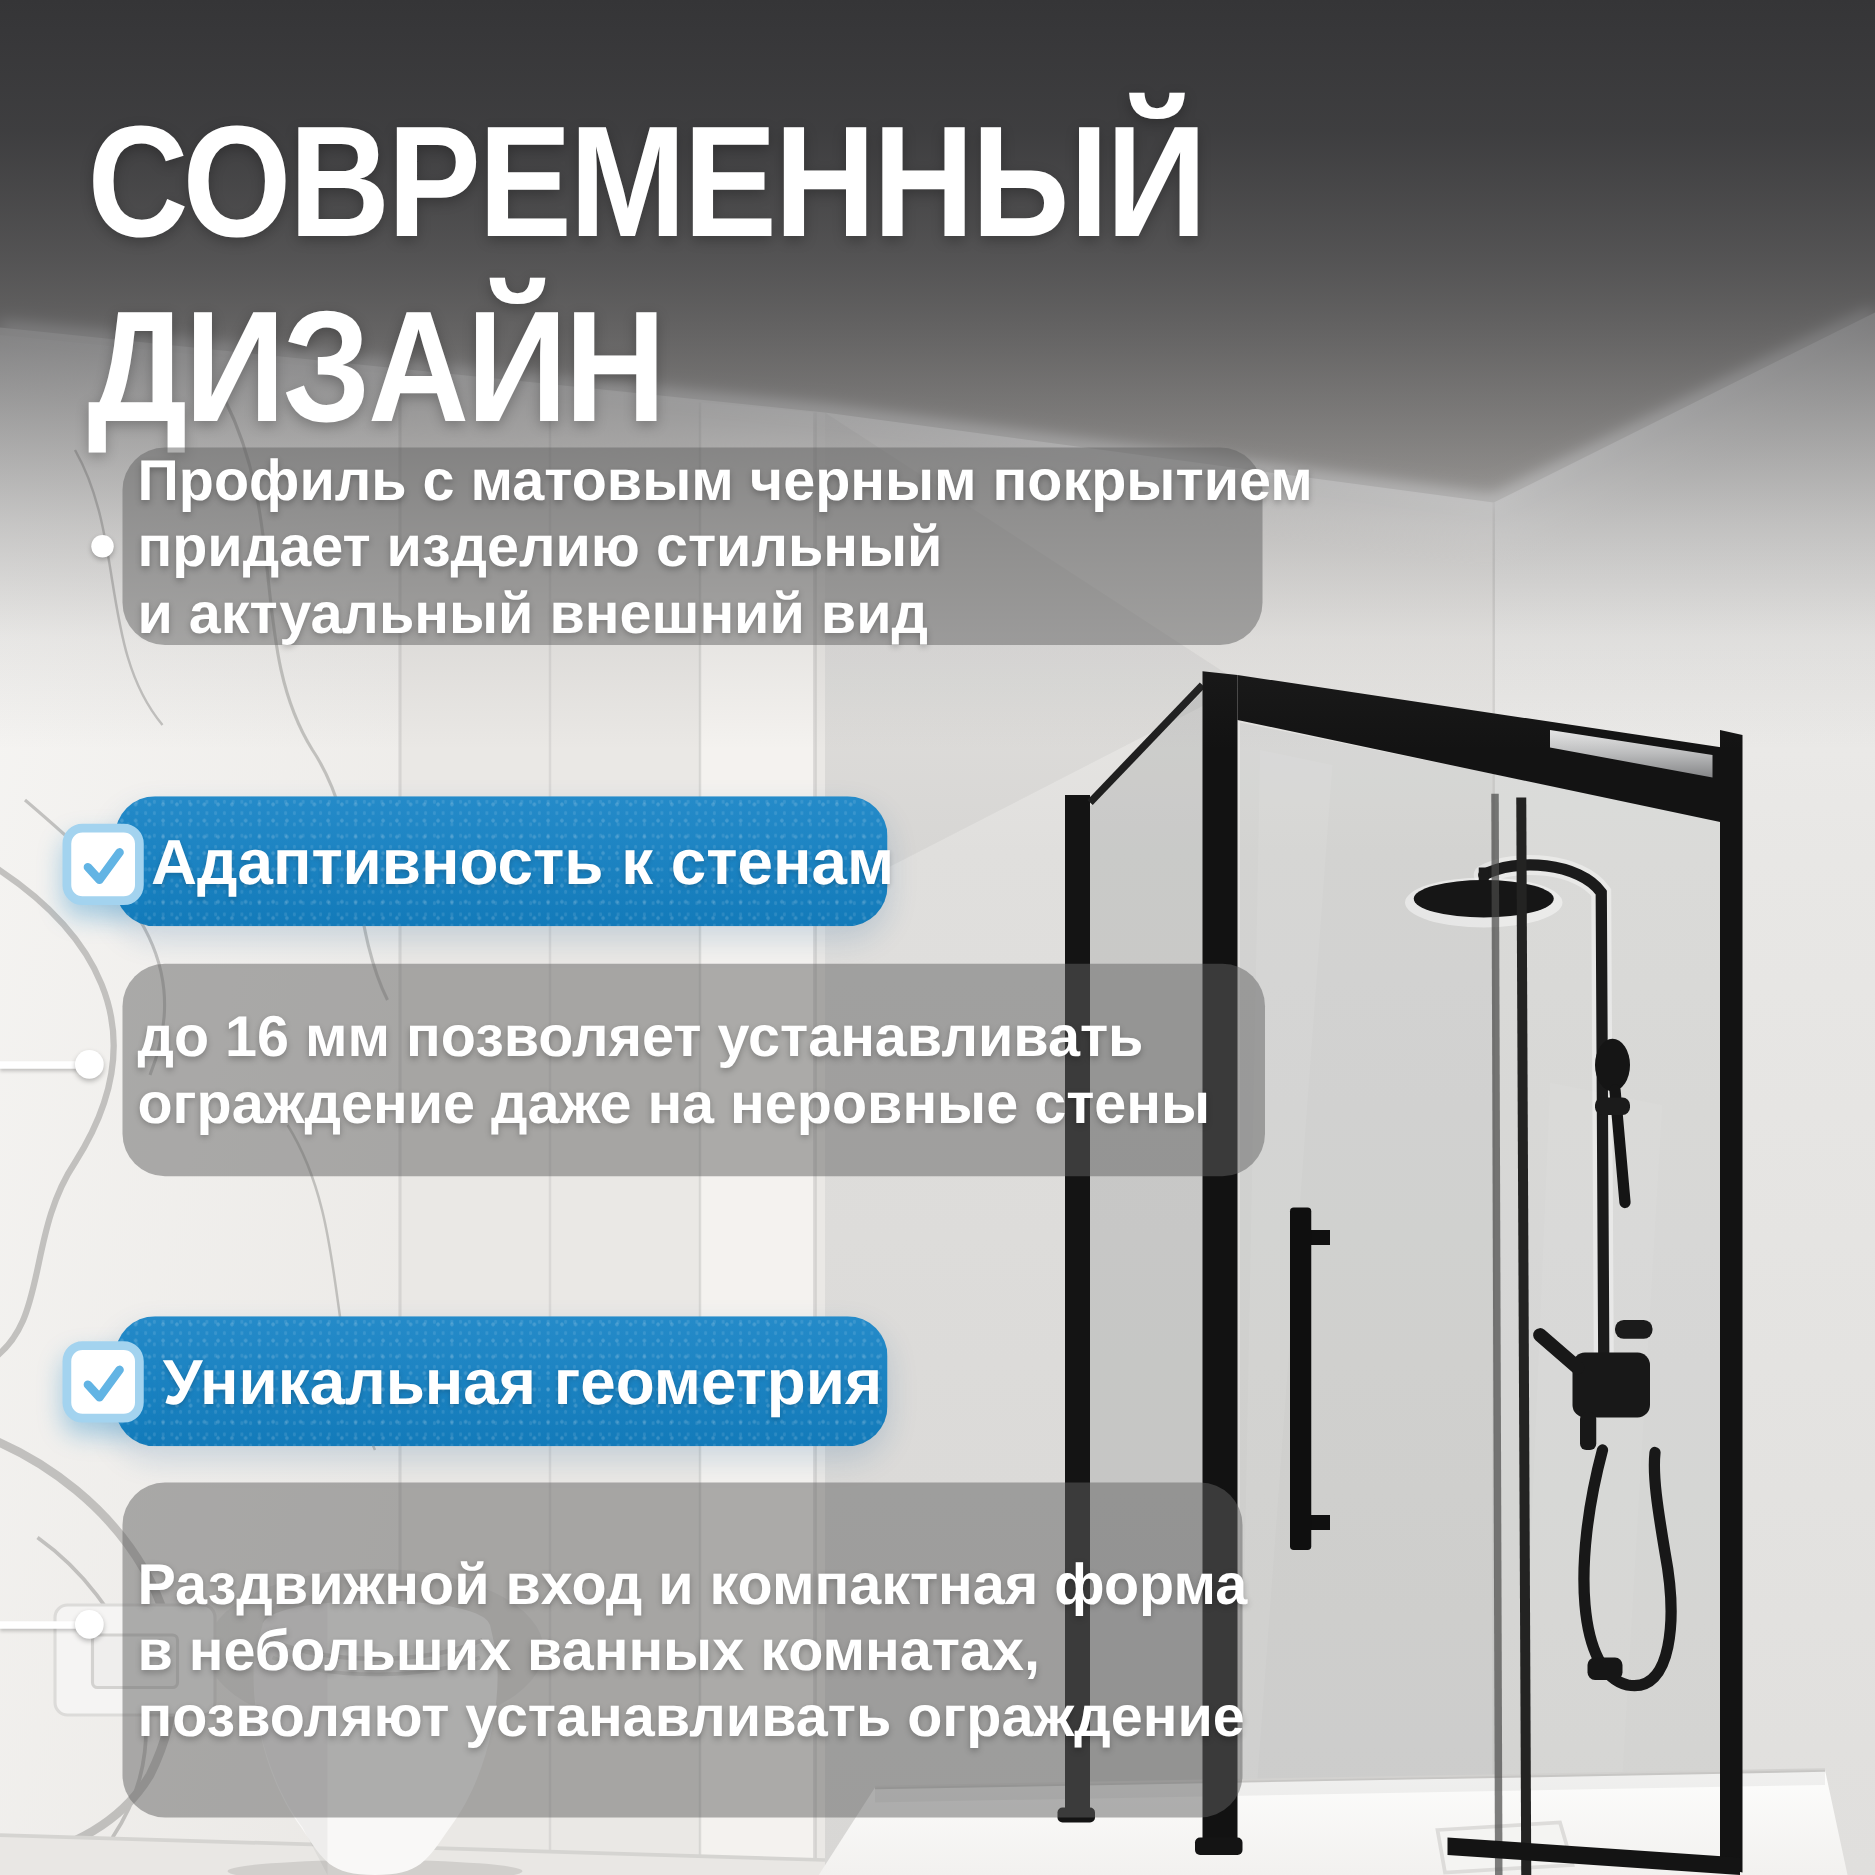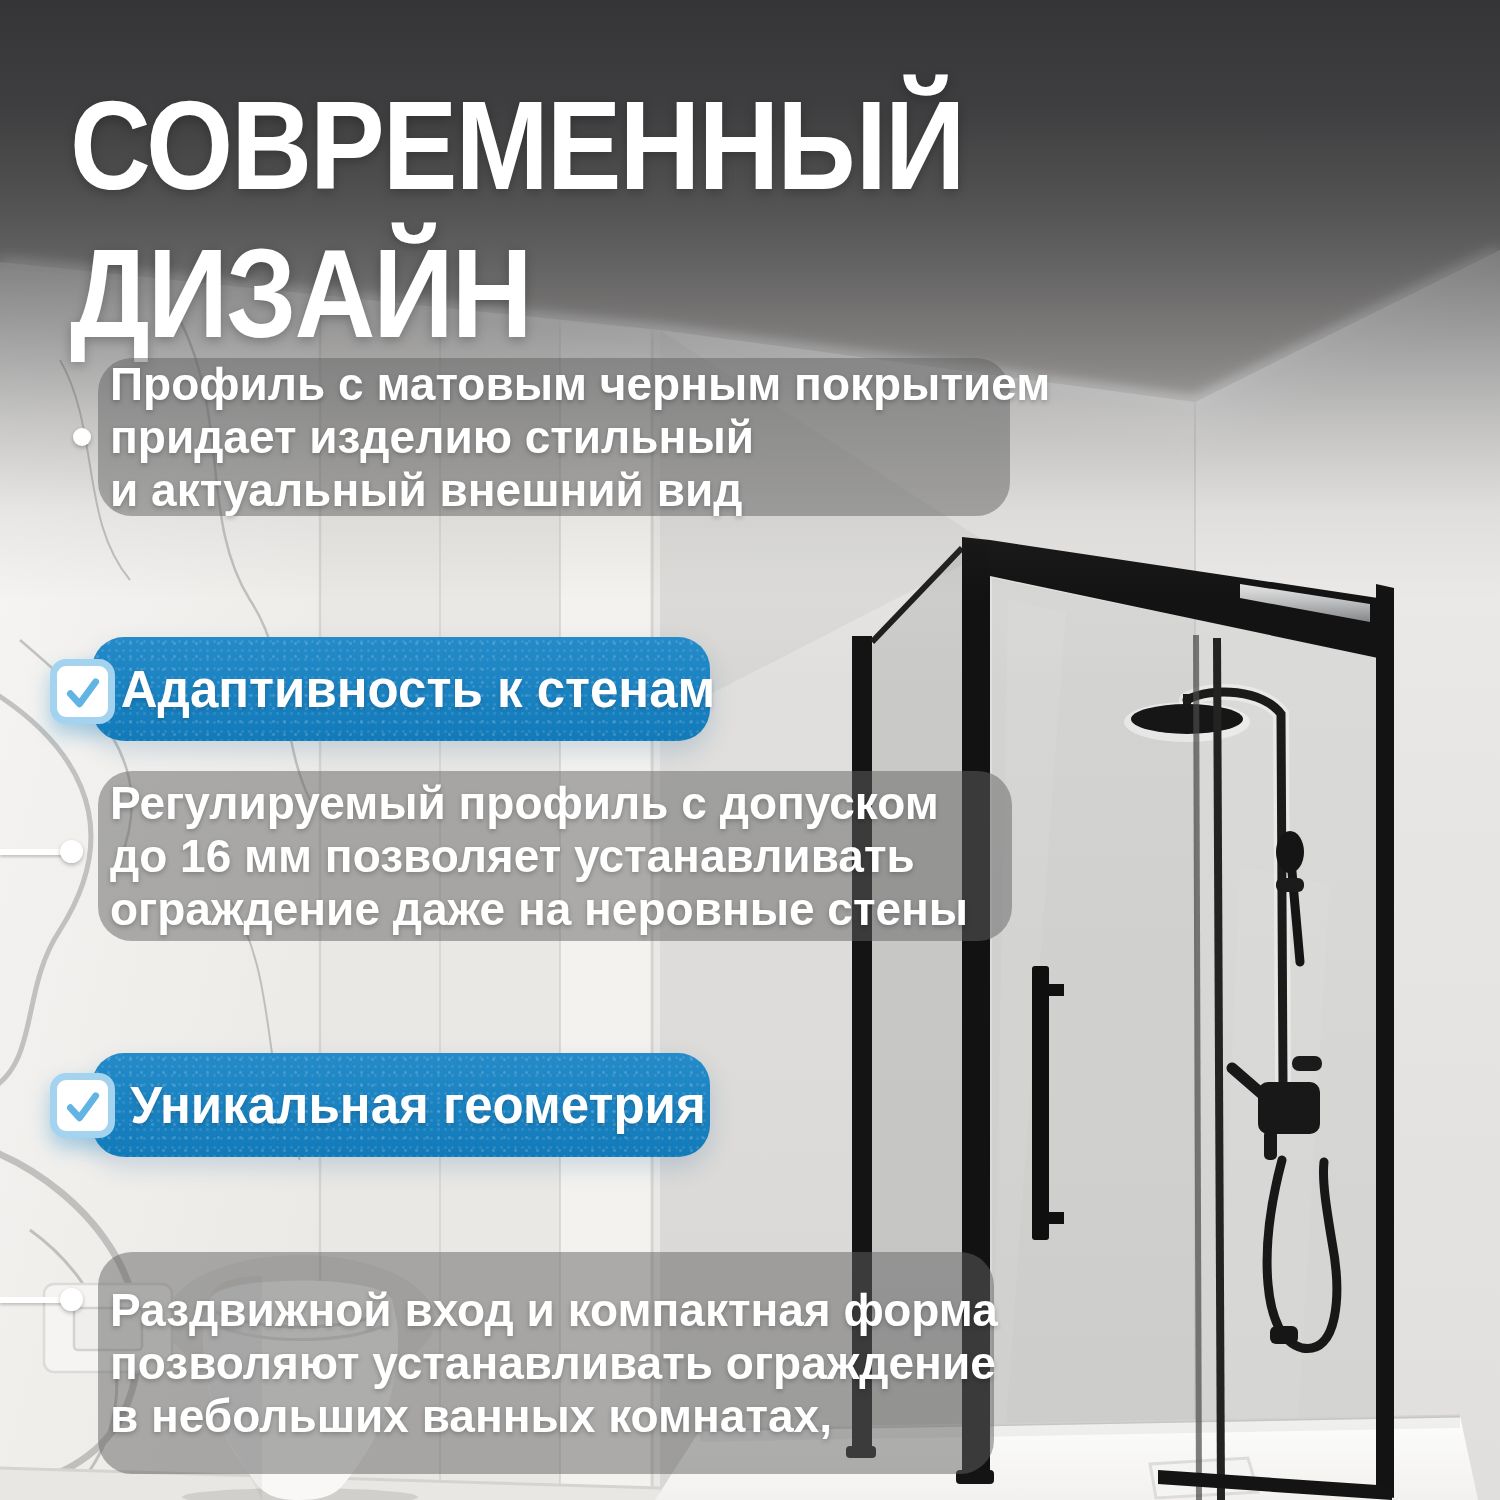--- a/index.html
+++ b/index.html
@@ -32,21 +32,21 @@
     display:flex;flex-direction:column;justify-content:center;
     padding-left:12px;box-sizing:border-box;
   }
   .panel .pline{
     display:block;white-space:nowrap;color:var(--text);
     font-size:46px;font-weight:700;line-height:53px;
     text-shadow:0 2px 5px rgba(0,0,0,0.25);
   }
   .panel-1{left:98px;top:333px;width:912px;height:158px;}
   .panel-2{left:98px;top:746px;width:914px;height:170px;}
-  .panel-3{left:98px;top:1227px;width:896px;height:222px;}
+  .panel-3{left:98px;top:1161px;width:896px;height:268px;}
 
   .banner{
     position:absolute;left:92px;width:618px;height:104px;border-radius:32px;
     background-color:var(--banner-blue);
     background-image:
       radial-gradient(rgba(255,255,255,0.16) 1.1px, rgba(255,255,255,0) 1.6px),
       radial-gradient(rgba(255,255,255,0.10) 1px, rgba(255,255,255,0) 1.5px),
       linear-gradient(180deg, rgba(255,255,255,0.07), rgba(0,0,0,0.06));
     background-size:11px 13px, 7px 9px, 100% 100%;
     display:flex;align-items:center;justify-content:center;
@@ -231,35 +231,34 @@
     </div>
     <div class="checkbox checkbox-1">
       <svg width="44" height="44" viewBox="0 0 52 52">
         <polyline points="11,28 22,40 41,14" fill="none" stroke="var(--checkmark)" stroke-width="8" stroke-linecap="round" stroke-linejoin="round"></polyline>
       </svg>
     </div>
 
     <div class="connector-line cl-2"></div>
     <div class="connector-dot cd-2"></div>
     <div class="panel panel-2">
-      <span class="pline">Регулируемый профиль с допуском</span>
       <span class="pline">до 16 мм позволяет устанавливать</span>
       <span class="pline">ограждение даже на неровные стены</span>
     </div>
 
     <div class="banner banner-2">
       <span class="banner-label">Уникальная геометрия</span>
     </div>
     <div class="checkbox checkbox-2">
       <svg width="44" height="44" viewBox="0 0 52 52">
         <polyline points="11,28 22,40 41,14" fill="none" stroke="var(--checkmark)" stroke-width="8" stroke-linecap="round" stroke-linejoin="round"></polyline>
       </svg>
     </div>
 
     <div class="connector-line cl-3"></div>
     <div class="connector-dot cd-3"></div>
     <div class="panel panel-3">
       <span class="pline">Раздвижной вход и компактная форма</span>
+      <span class="pline">в небольших ванных комнатах,</span>
       <span class="pline">позволяют устанавливать ограждение</span>
-      <span class="pline">в небольших ванных комнатах,</span>
     </div>
   </div>
 </div>
 
 </body></html>

